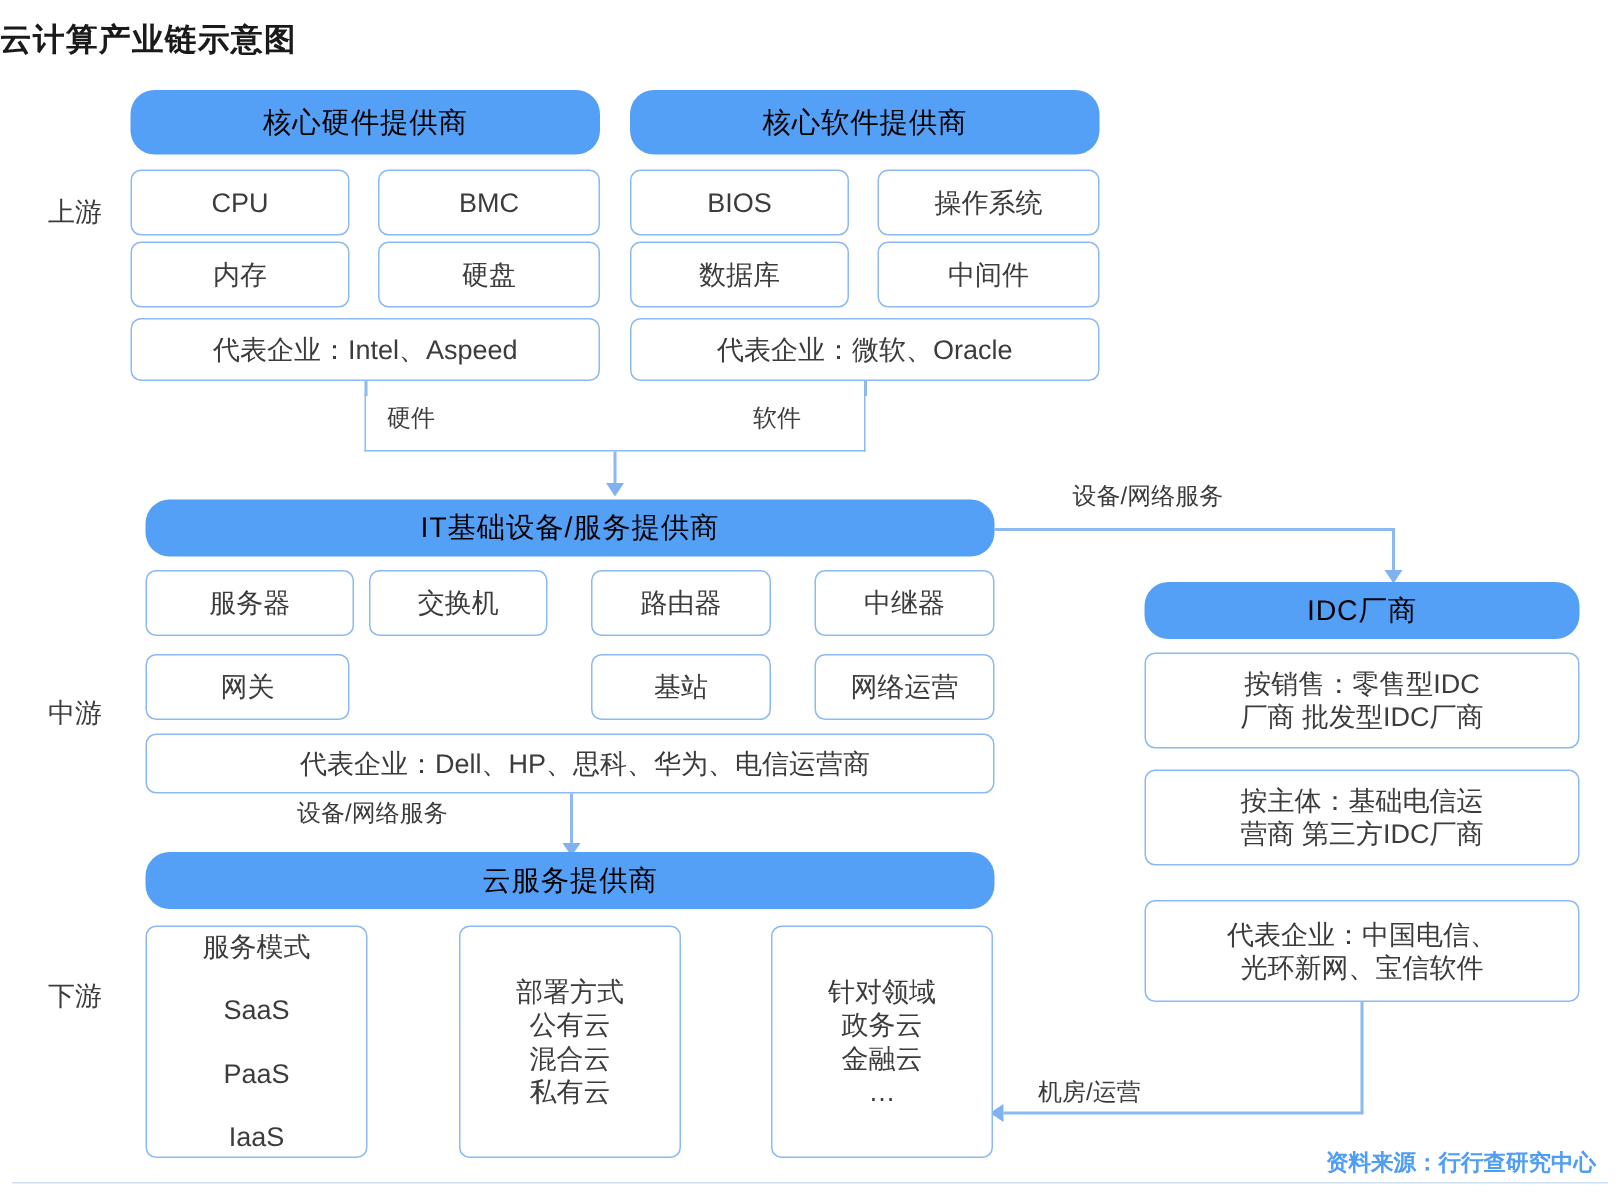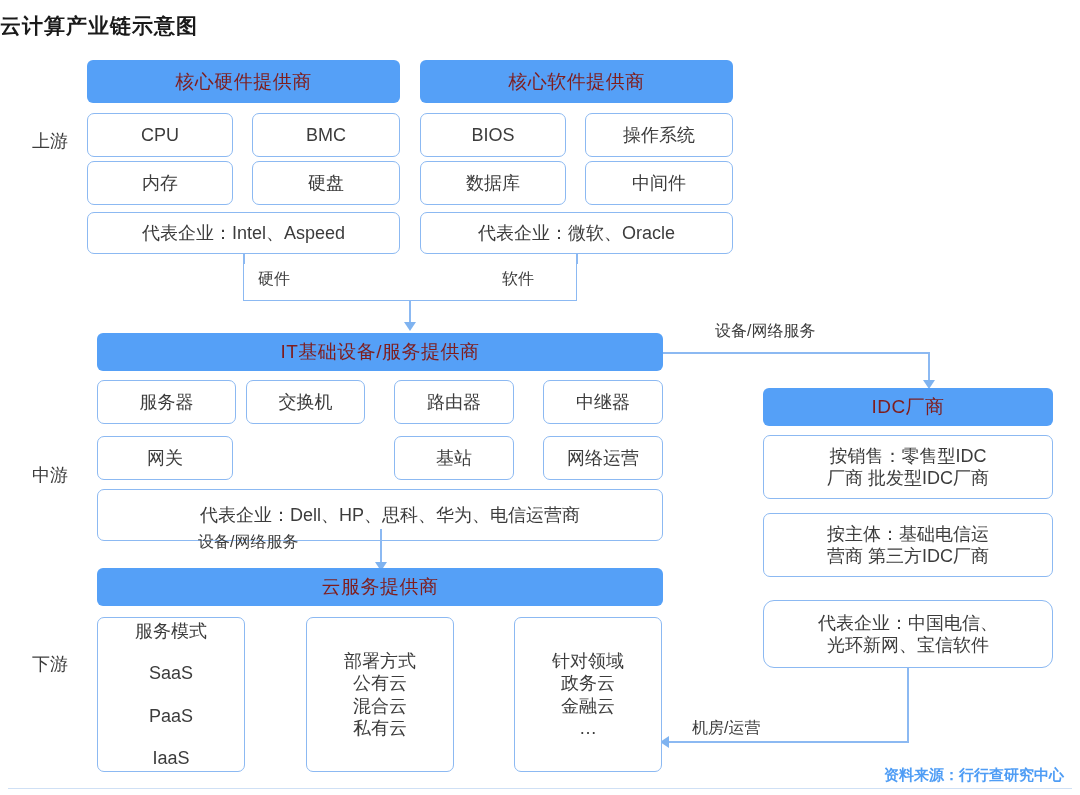--- a/index.html
+++ b/index.html
@@ -27,22 +27,22 @@
 
   
   .stage-label{
     font-size:18px;color:#3c3c3c;
     width:80px;text-align:center;
   }
 
   
   .hdr{
     background:#55a0f7;
-    border-radius:6px;
-    color:#7f1d1d;
+    border-radius:16px;
+    color:#000000;
     font-size:19px;
     display:flex;align-items:center;justify-content:center;
     letter-spacing:.5px;
   }
 
   
   .box{
     background:#ffffff;
     border:1.5px solid #8cb9f2;
     border-radius:7px;
@@ -134,21 +134,21 @@
 
   <div class="abs box" style="left:97px;top:380px;width:139px;height:44px;">服务器</div>
   <div class="abs box" style="left:246px;top:380px;width:119px;height:44px;">交换机</div>
   <div class="abs box" style="left:394px;top:380px;width:120px;height:44px;">路由器</div>
   <div class="abs box" style="left:543px;top:380px;width:120px;height:44px;">中继器</div>
 
   <div class="abs box" style="left:97px;top:436px;width:136px;height:44px;text-align:right;">网关</div>
   <div class="abs box" style="left:394px;top:436px;width:120px;height:44px;">基站</div>
   <div class="abs box" style="left:543px;top:436px;width:120px;height:44px;">网络运营</div>
 
-  <div class="abs box" style="left:97px;top:489px;width:566px;height:52px;padding-left:24px;">代表企业：Dell、HP、思科、华为、电信运营商</div>
+  <div class="abs box" style="left:97px;top:489px;width:566px;height:40px;padding-left:24px;">代表企业：Dell、HP、思科、华为、电信运营商</div>
 
   <div class="abs vline" style="left:380px;top:529px;height:35px;"></div>
   <div class="abs arrow-down" style="left:375px;top:562px;"></div>
   <div class="abs conn-label" style="left:198px;top:532px;">设备/网络服务</div>
 
   <div class="abs hline" style="left:663px;top:352px;width:266px;"></div>
   <div class="abs vline" style="left:928px;top:352px;height:30px;"></div>
   <div class="abs arrow-down" style="left:923px;top:380px;"></div>
   <div class="abs conn-label" style="left:715px;top:321px;">设备/网络服务</div>
 
@@ -157,21 +157,21 @@
   <div class="abs box multi" style="left:763px;top:435px;width:290px;height:64px;">
     <span class="ln">按销售：零售型IDC</span>
     <span class="ln">厂商 批发型IDC厂商</span>
   </div>
 
   <div class="abs box multi" style="left:763px;top:513px;width:290px;height:64px;">
     <span class="ln">按主体：基础电信运</span>
     <span class="ln">营商 第三方IDC厂商</span>
   </div>
 
-  <div class="abs box multi" style="left:763px;top:600px;width:290px;height:68px;border-radius:11px;">
+  <div class="abs box multi" style="left:763px;top:600px;width:290px;height:68px;">
     <span class="ln">代表企业：中国电信、</span>
     <span class="ln">光环新网、宝信软件</span>
   </div>
 
   <div class="abs vline" style="left:907px;top:668px;height:74px;"></div>
   <div class="abs hline" style="left:669px;top:741px;width:240px;"></div>
   <div class="abs arrow-left" style="left:660px;top:736px;"></div>
   <div class="abs conn-label" style="left:692px;top:718px;">机房/运营</div>
 
   <div class="abs hdr" style="left:97px;top:568px;width:566px;height:38px;">云服务提供商</div>

